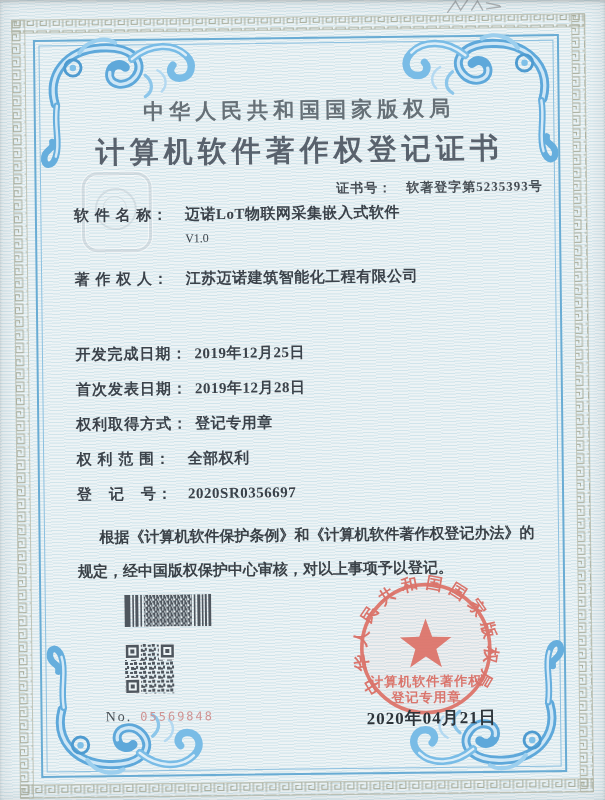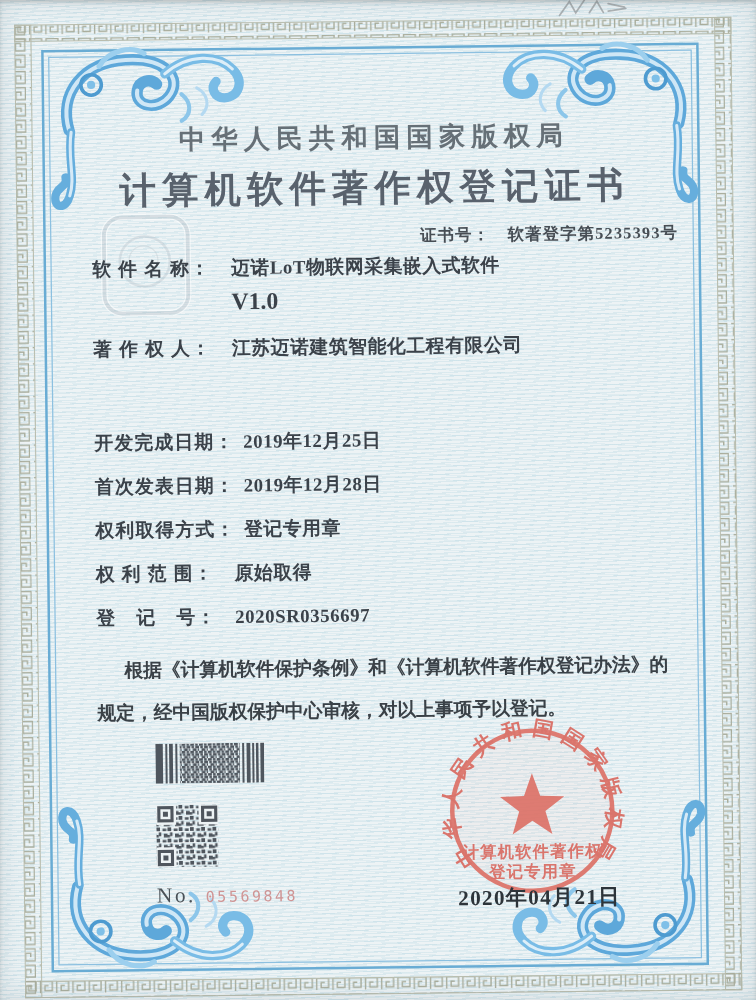--- a/index.html
+++ b/index.html
@@ -27,32 +27,32 @@
     font-size:21px;font-weight:600;letter-spacing:5px;color:#667077;z-index:5;}
   .cert-title{position:absolute;left:0;right:0;top:131px;text-align:center;
     font-size:29px;font-weight:bold;letter-spacing:5px;color:#59626d;z-index:5;}
   .certno{position:absolute;right:60px;top:180px;font-size:13px;font-weight:bold;
     color:#474e55;letter-spacing:1px;z-index:5;}
   .certno .gap{display:inline-block;width:14px;}
 
   .row{position:absolute;left:76px;font-size:15px;font-weight:bold;color:#3b424a;z-index:5;white-space:nowrap;}
   .row .lab{display:inline-block;min-width:104px;letter-spacing:1px;}
   .row .val{margin-left:7px;letter-spacing:.5px;}
-  .val2{position:absolute;left:187px;top:230px;font-size:19px;font-weight:bold;color:#3b424a;z-index:5;}
+  .val2{position:absolute;left:187px;top:230px;font-size:12px;font-weight:normal;color:#3b424a;z-index:5;}
 
   .statement{position:absolute;left:76px;top:518px;width:470px;font-size:15px;font-weight:bold;
     color:#3a4147;line-height:34px;z-index:5;}
   .statement .l1{display:block;text-indent:22px;}
   .statement .l2{display:block;}
 
   .barcode{position:absolute;left:122px;top:593px;z-index:5;}
   .qrcode{position:absolute;left:122px;top:642px;z-index:5;}
 
   .serial{position:absolute;left:102px;top:705px;z-index:5;white-space:nowrap;}
-  .serial .no{font-size:17px;color:#4b5258;letter-spacing:2px;margin-left:20px;}
+  .serial .no{font-size:14px;color:#4b5258;letter-spacing:2px;}
   .serial .num{font-family:"DejaVu Sans Mono","Liberation Mono",monospace;
     font-size:12px;color:#cf9494;letter-spacing:2px;margin-left:8px;}
 
   .issue-date{position:absolute;left:363px;top:708px;font-size:17px;font-weight:600;
     color:#2d343a;letter-spacing:1px;z-index:6;}
 
   .seal{position:absolute;left:338px;top:565px;z-index:5;opacity:.9;}
 
   .emboss{position:absolute;left:84px;top:170px;width:64px;height:74px;z-index:4;
     border:3px solid rgba(178,189,197,.38);border-radius:16px;
@@ -138,21 +138,21 @@
 
       <div class="row" style="top:378px">
         <span class="lab">首次发表日期：</span><span class="val">2019年12月28日</span>
       </div>
 
       <div class="row" style="top:413px">
         <span class="lab">权利取得方式：</span><span class="val">登记专用章</span>
       </div>
 
       <div class="row" style="top:448px">
-        <span class="lab">权 利 范 围：</span><span class="val">原始取得</span>
+        <span class="lab">权 利 范 围：</span><span class="val">全部权利</span>
       </div>
 
       <div class="row" style="top:483px">
         <span class="lab">登　记　号：</span><span class="val">2020SR0356697</span>
       </div>
 
       <div class="statement">
         <span class="l1">根据《计算机软件保护条例》和《计算机软件著作权登记办法》的</span>
         <span class="l2">规定，经中国版权保护中心审核，对以上事项予以登记。</span>
       </div>

